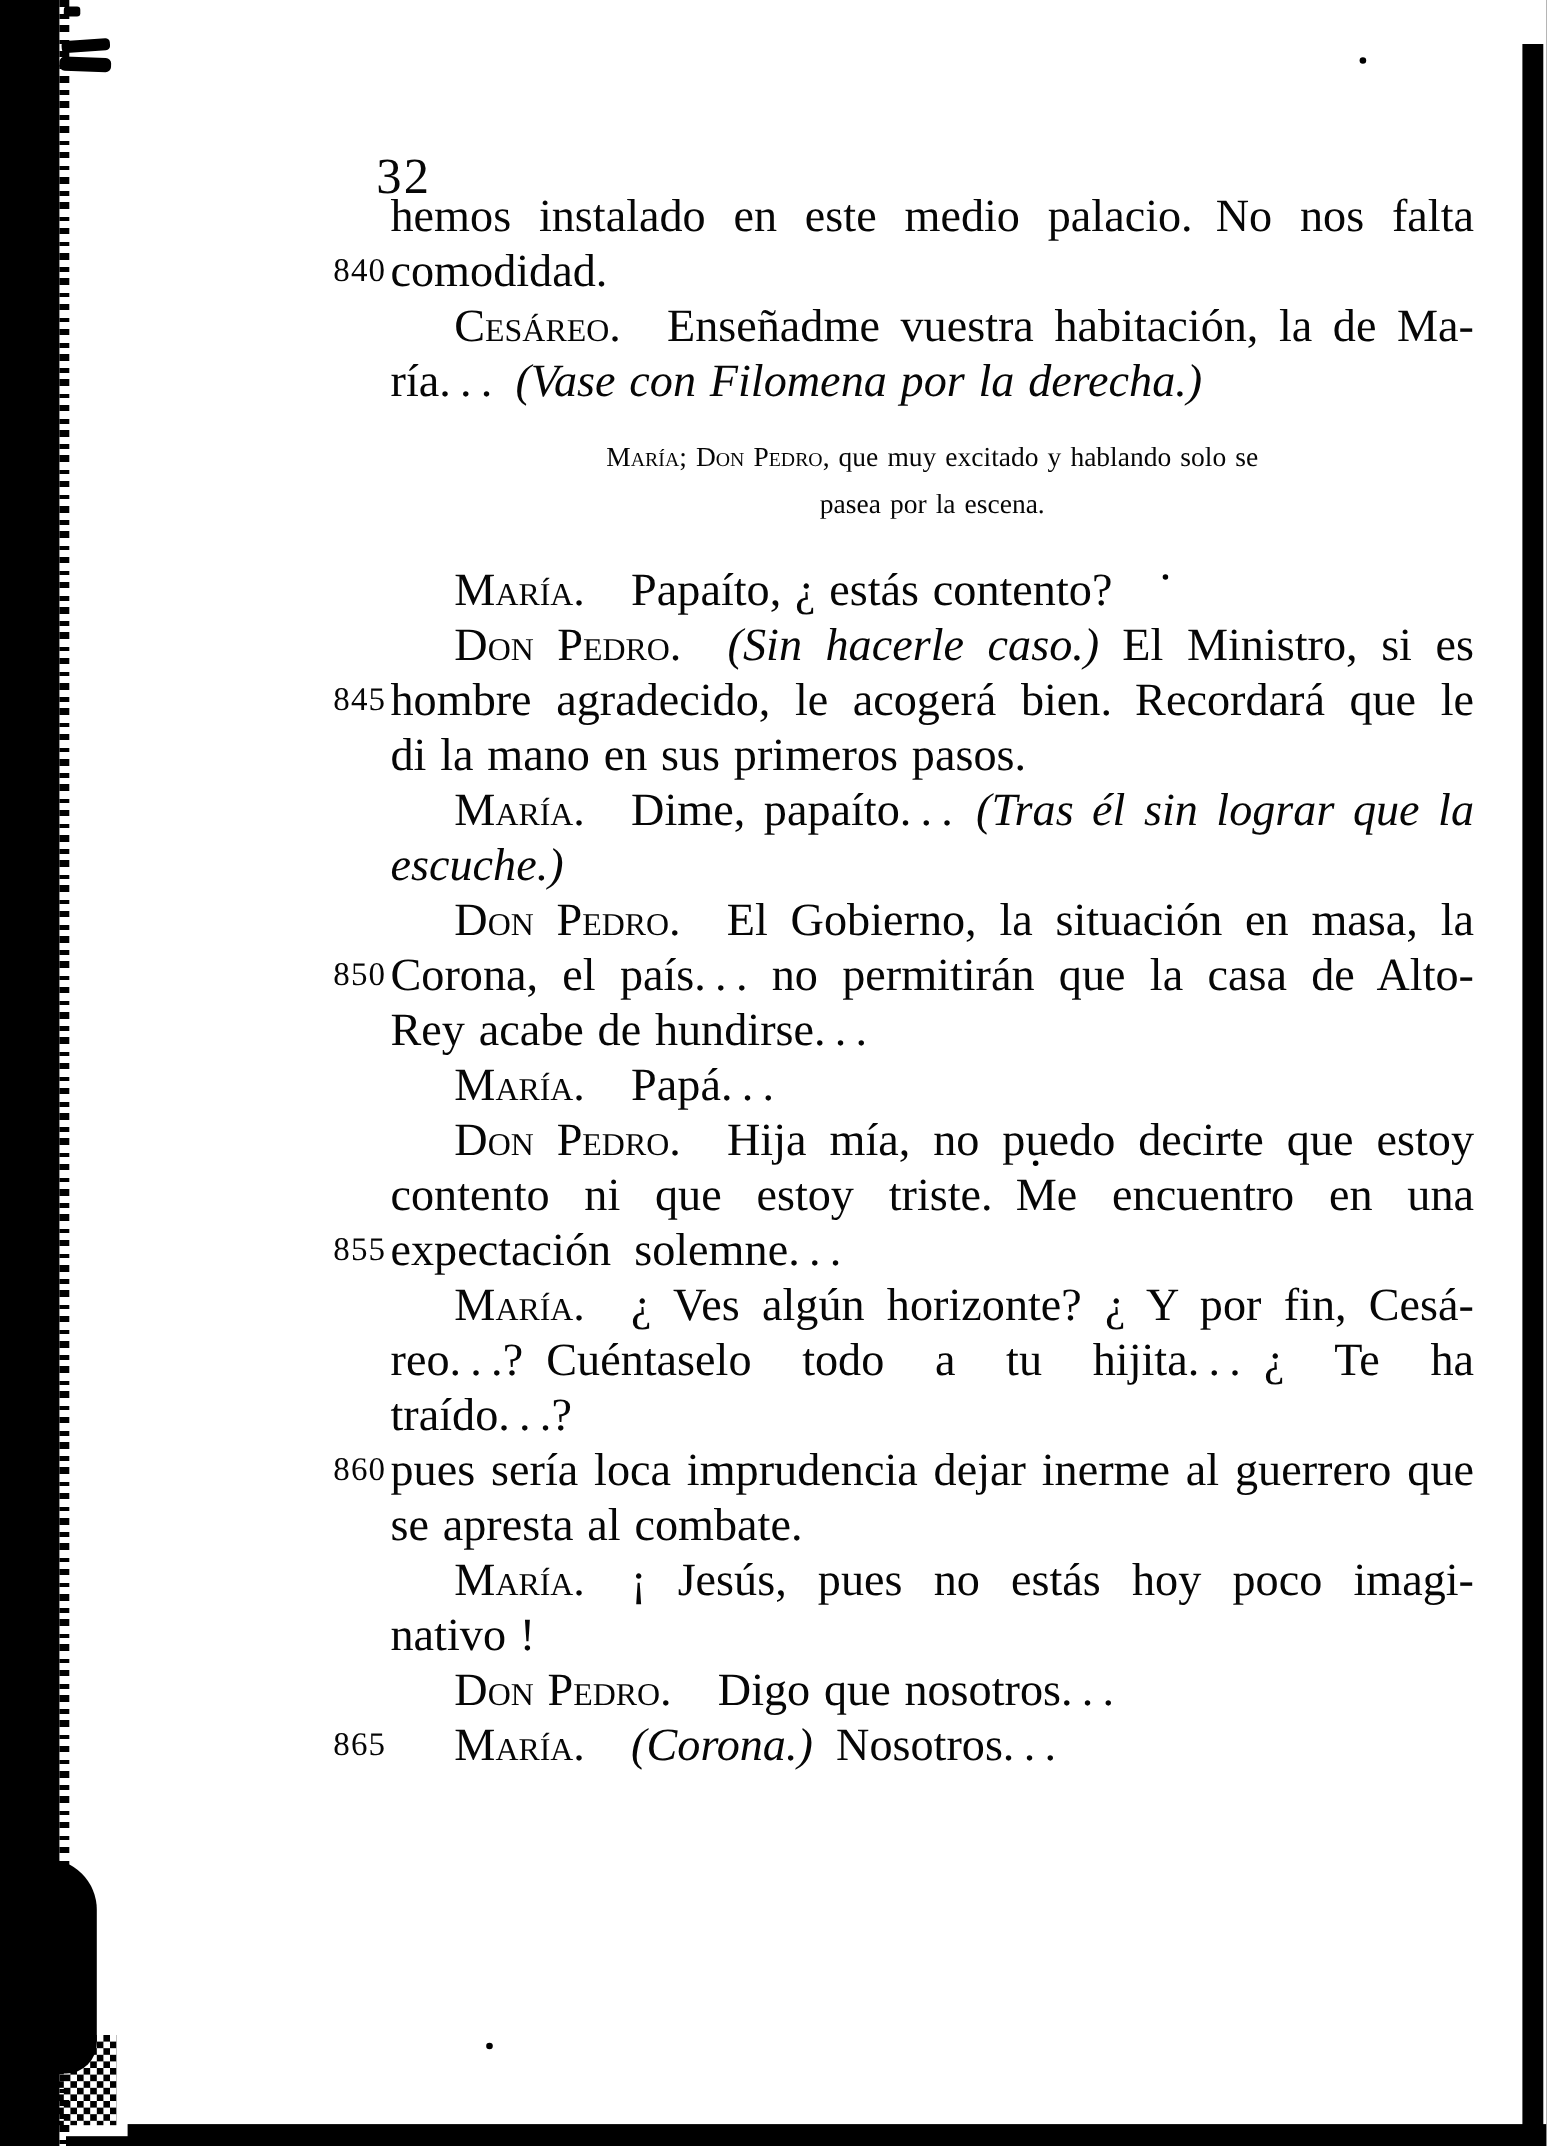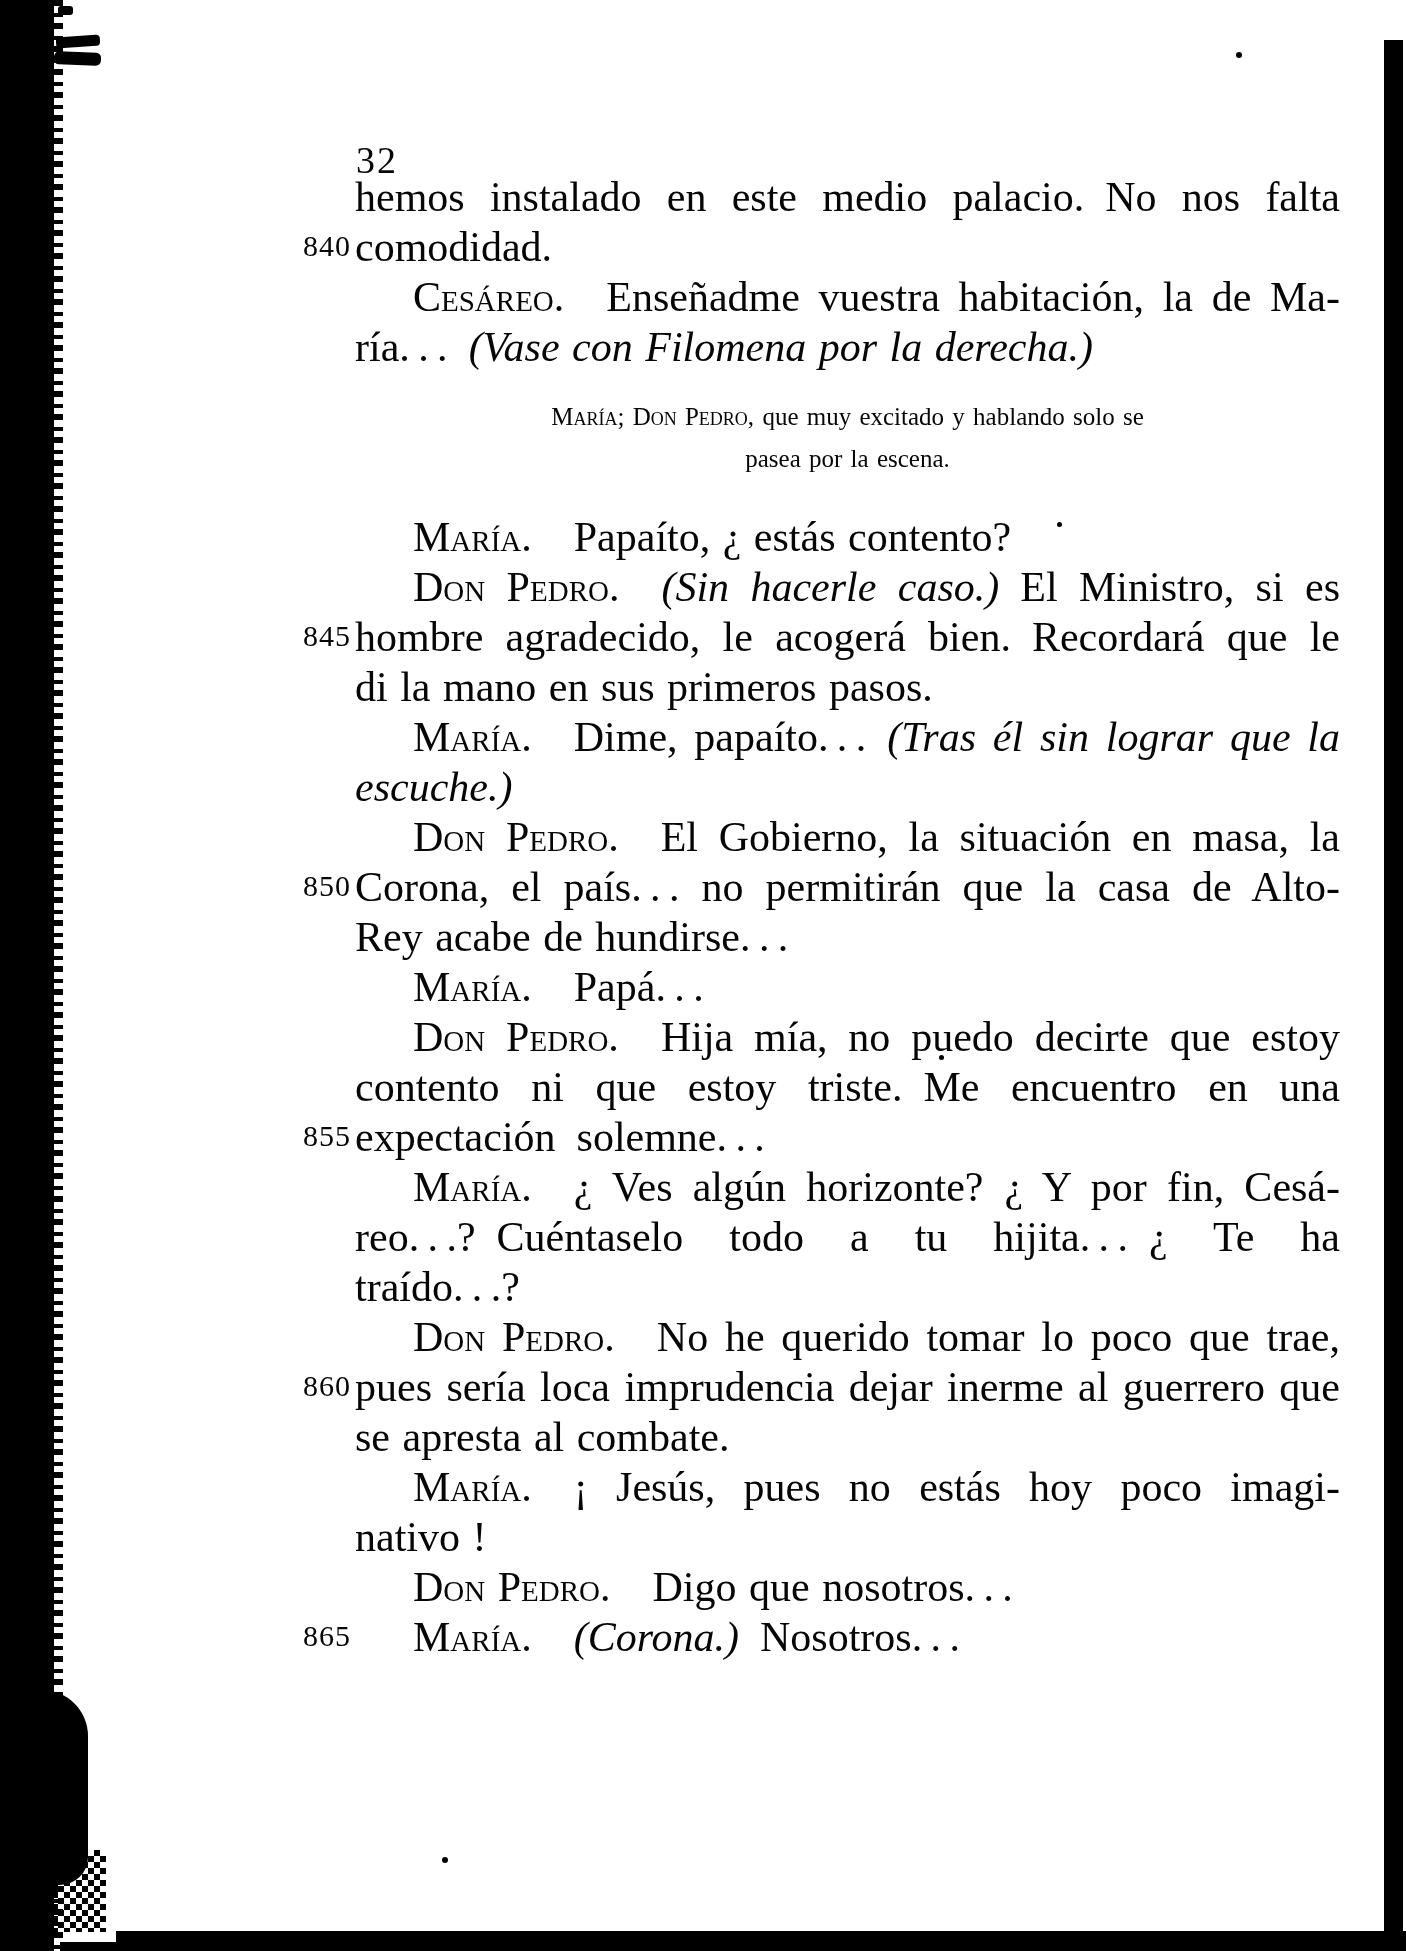--- a/index.html
+++ b/index.html
@@ -6,22 +6,22 @@
   .page{
     position:relative;
     width:1406px;height:1951px;
     background:var(--paper,#fff);
     color:var(--ink,#060606);
     font-family:"Liberation Serif","DejaVu Serif",serif;
     overflow:hidden;
   }
   
   .page-number{
-    position:absolute;left:356px;top:138px;
-    font-size:38px;line-height:44px;letter-spacing:2px;
+    position:absolute;left:342px;top:138px;
+    font-size:46px;line-height:44px;letter-spacing:2px;
   }
   .running-head{
     position:absolute;left:355px;top:146px;width:1030px;
     text-align:center;font-size:31px;line-height:36px;letter-spacing:3px;
   }
   
   .text-col{
     position:absolute;left:355px;top:172px;width:985px;
   }
   .line{
@@ -116,21 +116,20 @@
         <div class="line justify indent"><span class="seg-sc">Don Pedro.</span><span class="seg-r"> El Gobierno, la situación en masa, la</span></div>
         <div class="line justify"><span class="num">850</span><span class="seg-r">Corona, el país. . . no permitirán que la casa de Alto-</span></div>
         <div class="line left"><span class="seg-r">Rey acabe de hundirse. . .</span></div>
         <div class="line left indent"><span class="seg-sc">María.</span><span class="seg-r"> Papá. . .</span></div>
         <div class="line justify indent"><span class="seg-sc">Don Pedro.</span><span class="seg-r"> Hija mía, no puedo decirte que estoy</span></div>
         <div class="line justify"><span class="seg-r">contento ni que estoy triste. Me encuentro en una</span></div>
         <div class="line left"><span class="num">855</span><span class="seg-r">expectación solemne. . .</span></div>
         <div class="line justify indent"><span class="seg-sc">María.</span><span class="seg-r"> ¿ Ves algún horizonte? ¿ Y por fin, Cesá-</span></div>
         <div class="line justify"><span class="seg-r">reo. . .? Cuéntaselo todo a tu hijita. . . ¿ Te ha</span></div>
         <div class="line left"><span class="seg-r">traído. . .?</span></div>
-        <div class="line justify indent"><span class="seg-sc">Don Pedro.</span><span class="seg-r"> No he querido tomar lo poco que trae,</span></div>
         <div class="line justify"><span class="num">860</span><span class="seg-r">pues sería loca imprudencia dejar inerme al guerrero que</span></div>
         <div class="line left"><span class="seg-r">se apresta al combate.</span></div>
         <div class="line justify indent"><span class="seg-sc">María.</span><span class="seg-r"> ¡ Jesús, pues no estás hoy poco imagi-</span></div>
         <div class="line left"><span class="seg-r">nativo !</span></div>
         <div class="line left indent"><span class="seg-sc">Don Pedro.</span><span class="seg-r"> Digo que nosotros. . .</span></div>
         <div class="line left indent"><span class="num">865</span><span class="seg-sc">María.</span><span class="seg-r"> </span><span class="seg-i">(Corona.)</span><span class="seg-r"> Nosotros. . .</span></div>
       </div>
     </div>
 
 </div>

